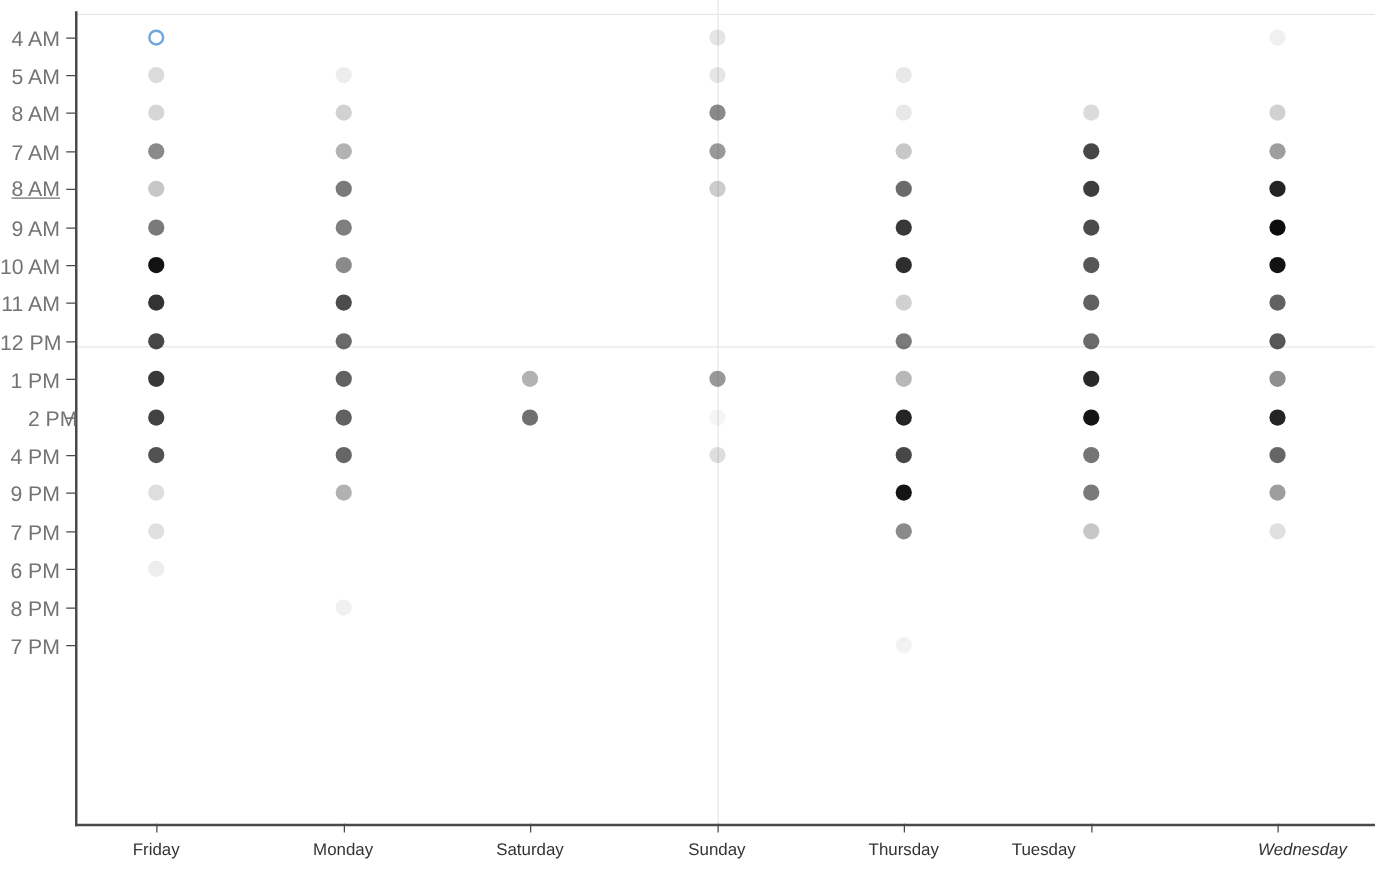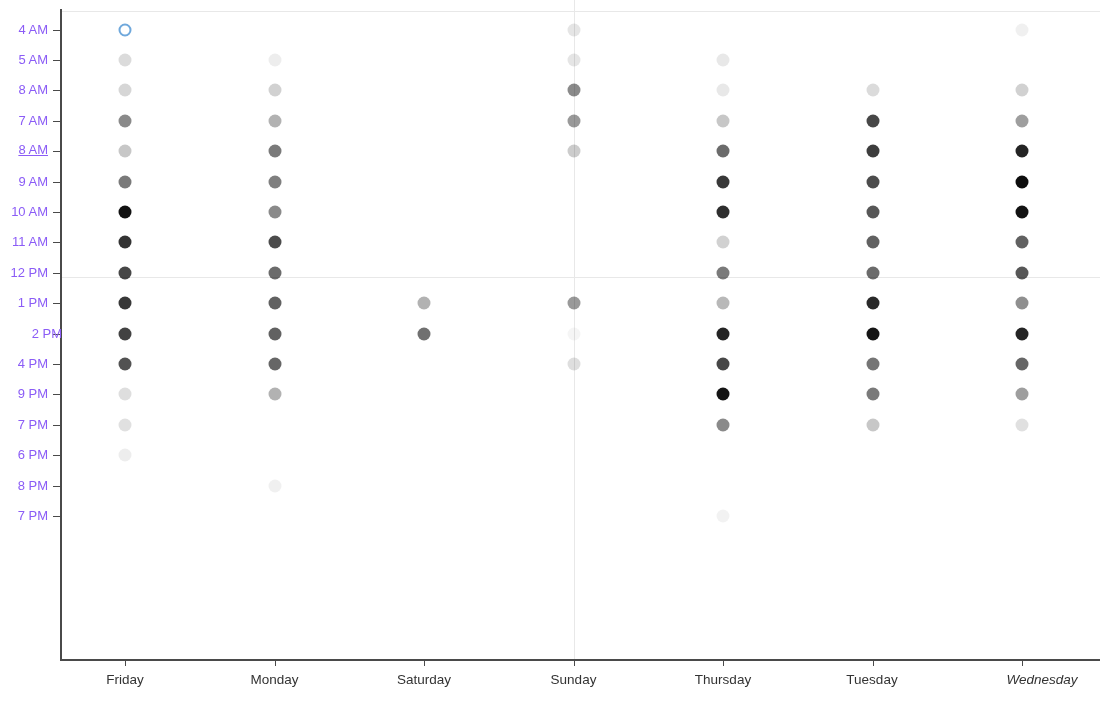--- a/index.html
+++ b/index.html
@@ -42,22 +42,22 @@
     position:absolute;left:53px;width:7px;height:1px;background:#4a4a4a;
   }
   .tick-x{
     position:absolute;top:659px;width:1px;height:7px;background:#4a4a4a;
   }
 
   .ytext{
     position:absolute;
     left:0;width:48px;
     text-align:right;
-    font-size:13px;
-    color:#8b5cf6;
+    font-size:17px;
+    color:#737373;
     white-space:nowrap;
   }
 
   .xtext{
     position:absolute;
     top:672px;
     text-align:center;
     font-size:13.5px;
     color:#333333;
     white-space:nowrap;
@@ -216,18 +216,18 @@
       <div class="xtext" style="left: 125px;">Friday</div>
       <div class="tick-x" style="left: 274.5px;"></div>
       <div class="xtext" style="left: 274.5px; text-align: center;">Monday</div>
       <div class="tick-x" style="left: 424px;"></div>
       <div class="xtext" style="left: 424px;">Saturday</div>
       <div class="tick-x" style="left: 573.5px;"></div>
       <div class="xtext" style="left: 573.5px;">Sunday</div>
       <div class="tick-x" style="left: 723px;"></div>
       <div class="xtext" style="left: 723px;">Thursday</div>
       <div class="tick-x" style="left: 872.5px;"></div>
-      <div class="xtext" style="left: 872px;">Tuesday</div>
+      <div class="xtext" style="left: 835px;">Tuesday</div>
       <div class="tick-x" style="left: 1022px;"></div>
       <div class="xtext" style="left: 1042px; font-style: italic;">Wednesday</div>
     </div>
 
 </div>
 
 </body></html>

